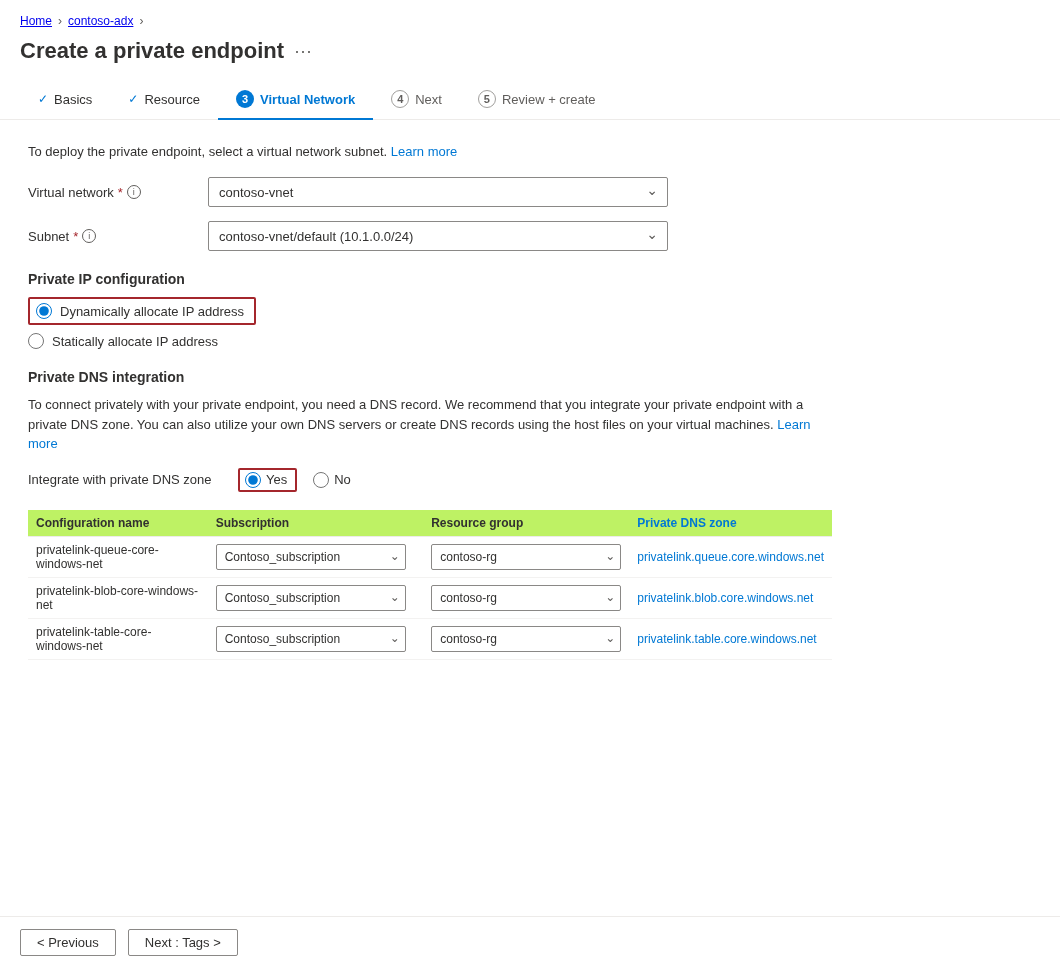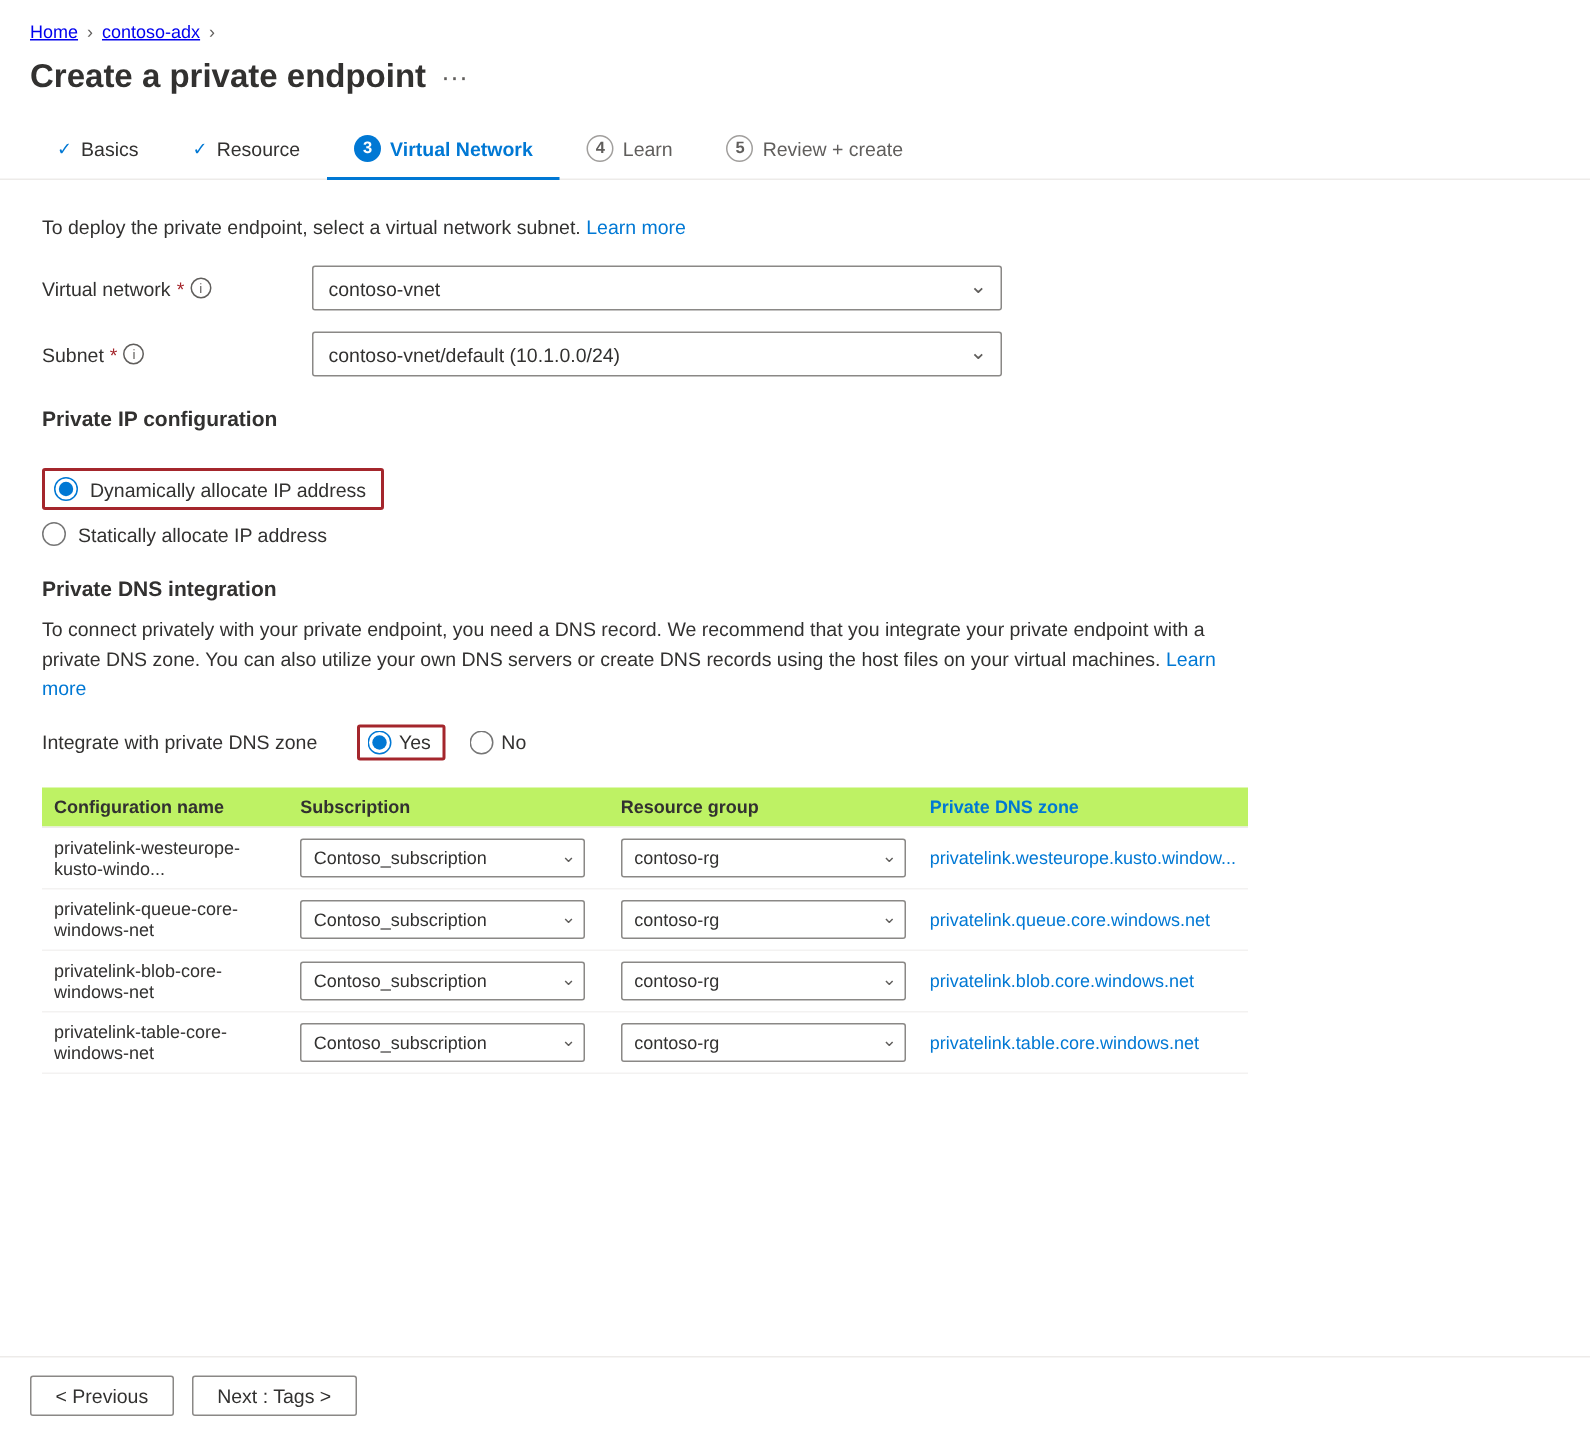--- a/index.html
+++ b/index.html
@@ -34,21 +34,21 @@
     .info-icon { display: inline-flex; align-items: center; justify-content: center; width: 14px; height: 14px; border-radius: 50%; border: 1px solid #605e5c; font-size: 9px; color: #605e5c; cursor: pointer; }
 
     .select-wrapper { position: relative; width: 460px; }
     .select-wrapper select { width: 100%; padding: 5px 30px 5px 10px; border: 1px solid #8a8886; border-radius: 2px; font-size: 13px; color: #323130; background: #fff; appearance: none; cursor: pointer; height: 30px; }
     .select-wrapper::after { content: '⌄'; position: absolute; right: 10px; top: 50%; transform: translateY(-60%); font-size: 14px; color: #605e5c; pointer-events: none; }
 
     .subsection-title { font-size: 14px; font-weight: 600; color: #323130; margin-top: 20px; margin-bottom: 10px; }
 
     .radio-group { display: flex; flex-direction: column; gap: 8px; margin-bottom: 18px; }
     .radio-option { display: flex; align-items: center; gap: 8px; cursor: pointer; }
-    .radio-option.highlighted { border: 2px solid #a4262c; padding: 4px 10px 4px 6px; border-radius: 2px; width: fit-content; margin-top: 15px; }
+    .radio-option.highlighted { border: 2px solid #a4262c; padding: 4px 10px 4px 6px; border-radius: 2px; width: fit-content; }
     .radio-option input[type=radio] { width: 16px; height: 16px; accent-color: #0078d4; cursor: pointer; }
     .radio-option label { font-size: 13px; color: #323130; cursor: pointer; }
 
     .dns-desc { font-size: 13px; color: #323130; margin-bottom: 14px; line-height: 1.5; }
     .dns-desc a { color: #0078d4; text-decoration: none; }
 
     .integrate-row { display: flex; align-items: center; margin-bottom: 18px; }
     .integrate-label { width: 210px; font-size: 13px; color: #323130; flex-shrink: 0; }
     .radio-inline { display: flex; align-items: center; gap: 16px; }
     .radio-inline-option { display: flex; align-items: center; gap: 5px; }
@@ -61,21 +61,21 @@
     .dns-table td { font-size: 12px; padding: 6px 8px; border-bottom: 1px solid #f3f2f1; vertical-align: middle; }
     .dns-table .col-name { width: 220px; color: #323130; }
     .dns-table .col-sub { width: 220px; margin-left: 44px; }
     .dns-table .col-rg { width: 180px; }
     .dns-table .col-dns { color: #0078d4; }
 
     .table-select { position: relative; display: inline-block; width: 190px; }
     .table-select select { width: 100%; padding: 3px 24px 3px 8px; border: 1px solid #8a8886; border-radius: 2px; font-size: 12px; color: #323130; background: #fff; appearance: none; cursor: pointer; height: 26px; }
     .table-select::after { content: '⌄'; position: absolute; right: 6px; top: 50%; transform: translateY(-60%); font-size: 12px; color: #605e5c; pointer-events: none; }
 
-    .footer { position: fixed; bottom: 12px; left: 0; right: 0; background: #fff; border-top: 1px solid #edebe9; padding: 12px 20px; display: flex; gap: 12px; }
+    .footer { position: fixed; bottom: 0; left: 0; right: 0; background: #fff; border-top: 1px solid #edebe9; padding: 12px 20px; display: flex; gap: 12px; }
     .btn { padding: 5px 16px; font-size: 13px; border: 1px solid #8a8886; border-radius: 2px; cursor: pointer; background: #fff; color: #323130; }
   </style>
 </head>
 <body>
 
 <div class="breadcrumb">
   <a href="#">Home</a>
   <span class="sep">›</span>
   <a href="#">contoso-adx</a>
   <span class="sep">›</span>
@@ -94,21 +94,21 @@
   <div class="tab done">
     <span class="check-icon">✓</span>
     <span>Resource</span>
   </div>
   <div class="tab active">
     <span class="tab-num">3</span>
     <span>Virtual Network</span>
   </div>
   <div class="tab pending">
     <span class="tab-num">4</span>
-    <span>Learn</span>
+    <span>Next</span>
   </div>
   <div class="tab pending">
     <span class="tab-num">5</span>
     <span>Review + create</span>
   </div>
 </div>
 
 <div class="content">
 
   <div class="section-desc">
@@ -177,38 +177,20 @@
   <table class="dns-table">
     <thead>
       <tr>
         <th class="col-name">Configuration name</th>
         <th class="col-sub">Subscription</th>
         <th class="col-rg">Resource group</th>
         <th class="col-dns">Private DNS zone</th>
       </tr>
     </thead>
     <tbody id="dns-table-body">
-    <tr>
-    <td class="col-name">privatelink-westeurope-kusto-windo...</td>
-    <td class="col-sub">
-      <div class="table-select">
-        <select>
-          <option value="Contoso_subscription">Contoso_subscription</option>
-        </select>
-      </div>
-    </td>
-    <td class="col-rg">
-      <div class="table-select">
-        <select>
-          <option value="contoso-rg">contoso-rg</option>
-        </select>
-      </div>
-    </td>
-    <td class="col-dns">privatelink.westeurope.kusto.window...</td>
-  </tr>
         <tr>
     <td class="col-name">privatelink-queue-core-windows-net</td>
     <td class="col-sub">
       <div class="table-select">
         <select>
           <option value="Contoso_subscription">Contoso_subscription</option>
         </select>
       </div>
     </td>
     <td class="col-rg">

